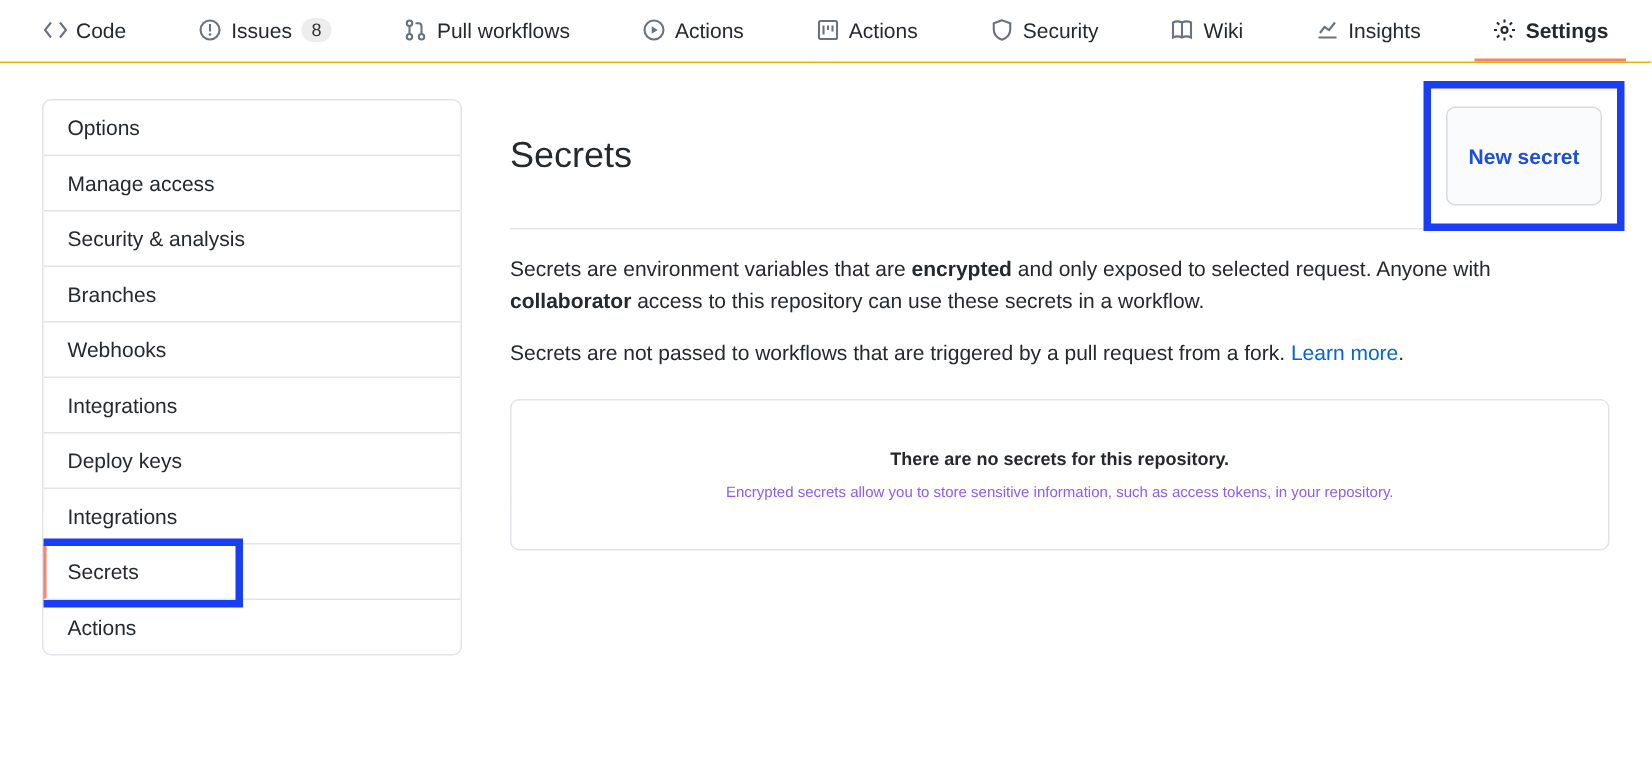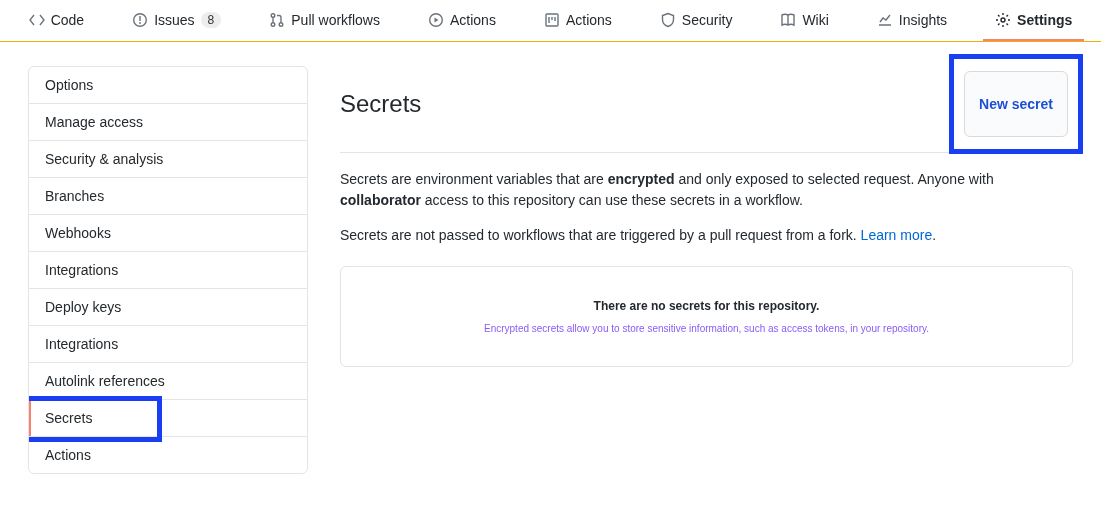--- a/index.html
+++ b/index.html
@@ -216,21 +216,20 @@
 <div class="layout">
   <aside class="sidebar">
     <div class="sidebar-item"><span>Options</span></div>
     <div class="sidebar-item"><span>Manage access</span></div>
     <div class="sidebar-item"><span>Security &amp; analysis</span></div>
     <div class="sidebar-item"><span>Branches</span></div>
     <div class="sidebar-item"><span>Webhooks</span></div>
     <div class="sidebar-item"><span>Integrations</span></div>
     <div class="sidebar-item"><span>Deploy keys</span></div>
     <div class="sidebar-item"><span>Integrations</span></div>
-    <div class="sidebar-item"><span>Autolink references</span></div>
     <div class="sidebar-item active hl-wrap">
       <span>Secrets</span>
       <div class="hl-secrets"></div>
     </div>
     <div class="sidebar-item"><span>Actions</span></div>
   </aside>
 
   <main class="main">
     <div class="heading-row">
       <h1>Secrets</h1>

